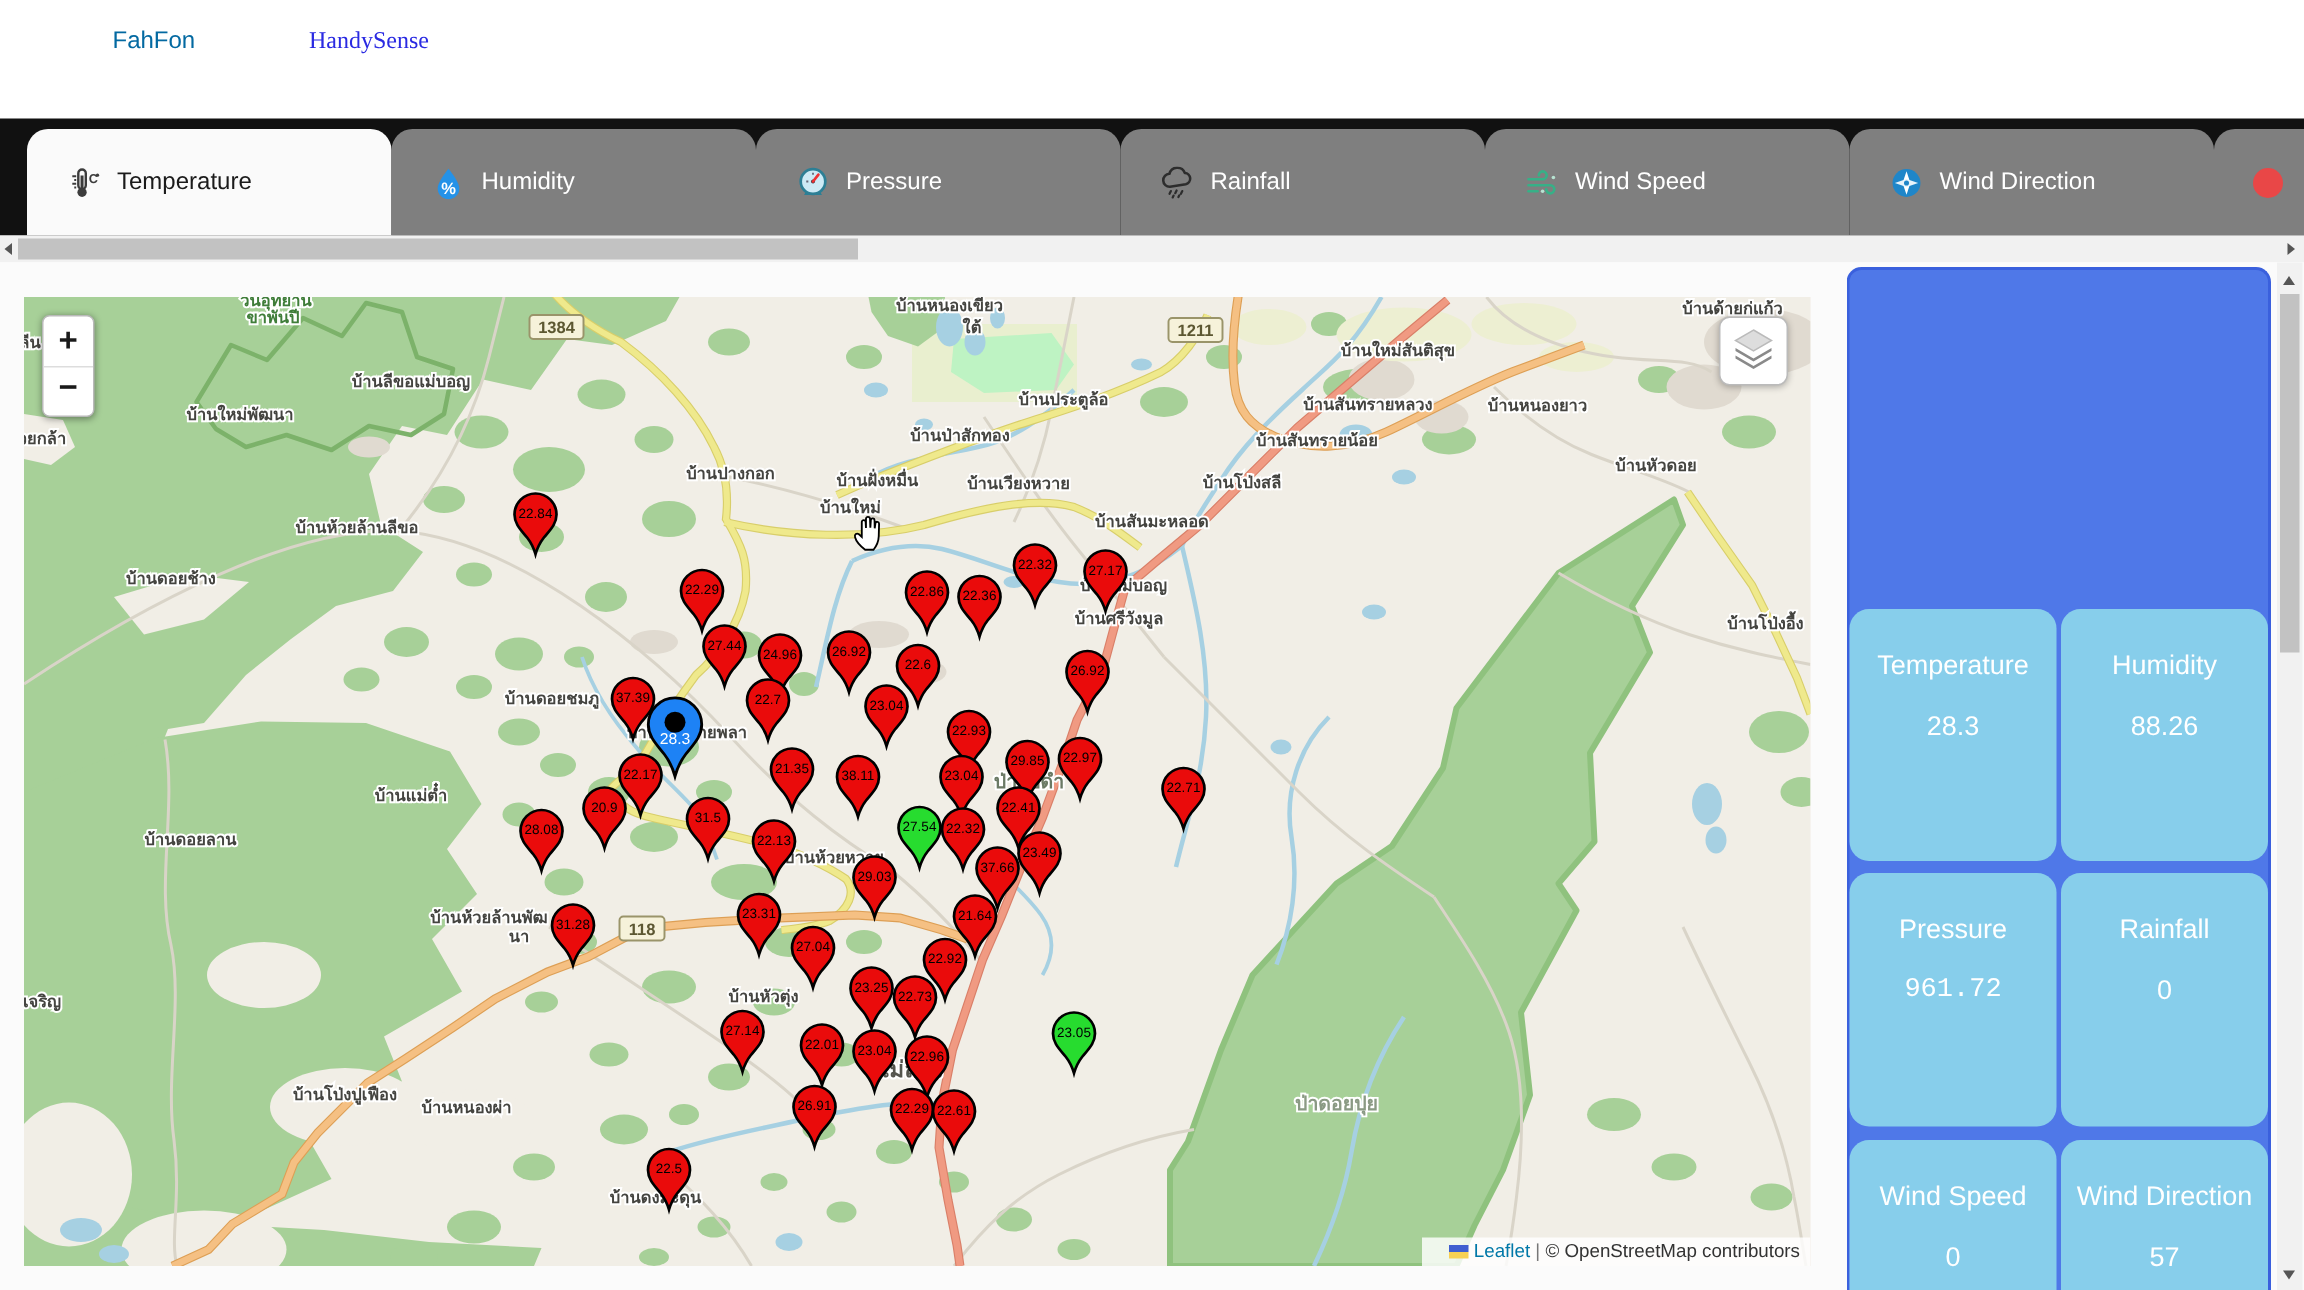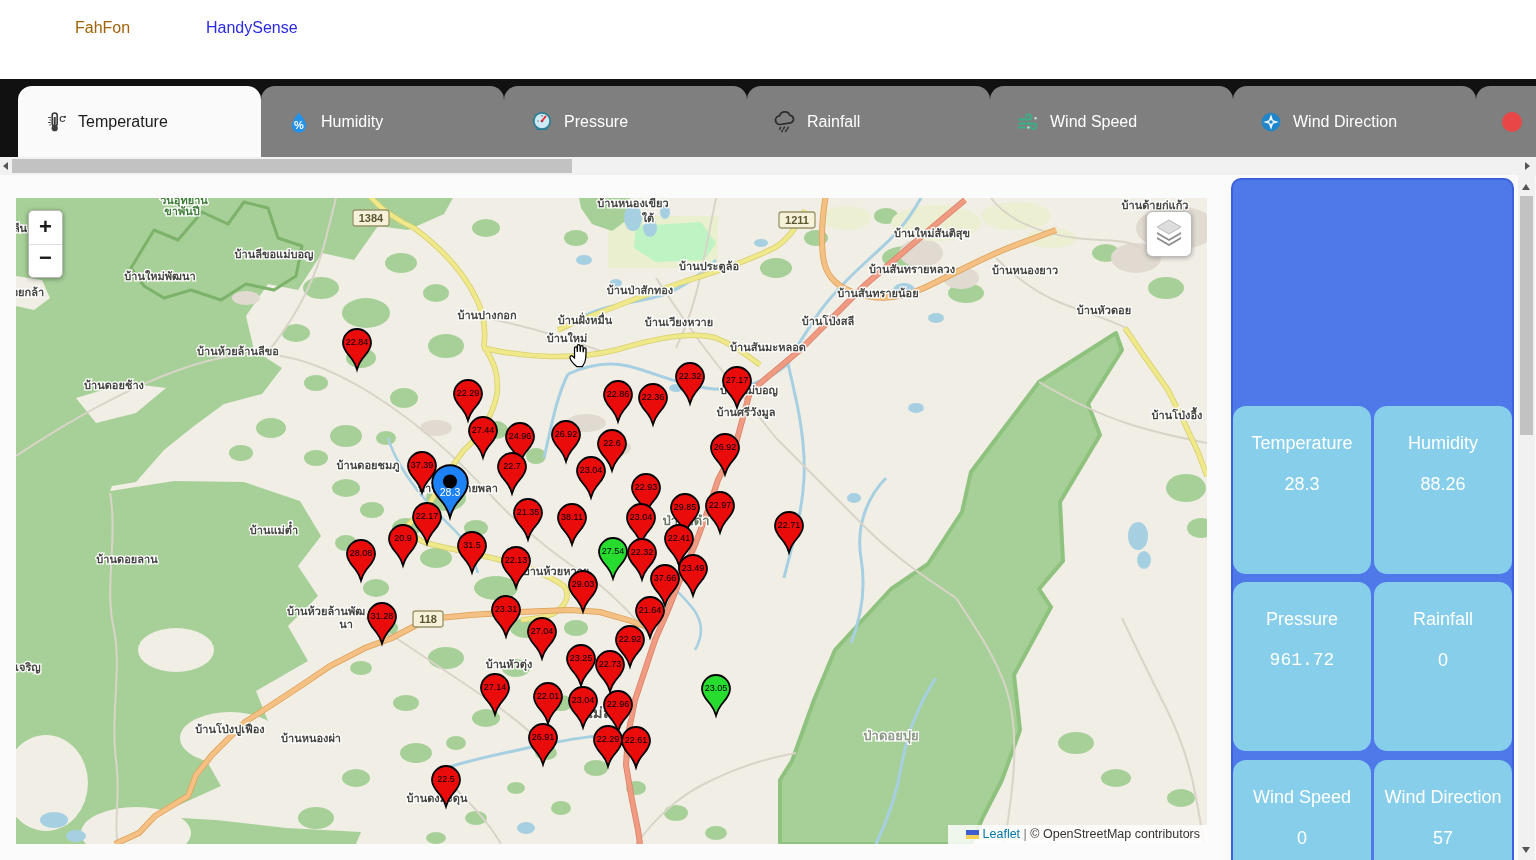--- a/index.html
+++ b/index.html
@@ -34,22 +34,22 @@
 #sidebar{left:1231px;top:178px;width:283px;height:682px;background:#4f78e8;
  border:2px solid #3a60dd;border-bottom:none;border-radius:10px 10px 0 0;box-sizing:border-box;}
 .card{position:absolute;background:#87ceeb;border-radius:13px;color:#fff;}
 .card .cl{position:absolute;width:100%;text-align:center;font-size:18px;}
 
 #vsb{left:1518px;top:175px;width:17px;height:685px;background:#f1f1f1;}
 #vsb .thumb{position:absolute;left:2px;top:21px;width:13px;height:239px;background:#c2c2c2;}
 </style></head>
 <body>
 <div class="abs" id="hdr">
-  <a class="abs" href="#" style="left:75px;top:19px;color:#a16207;">FahFon</a>
-  <a class="abs" href="#" style="left:206px;top:19px;color:#2a2ae2;">HandySense</a>
+  <a class="abs" href="#" style="left:75px;top:19px;color:#0369a1;">FahFon</a>
+  <a class="abs" href="#" style="left:206px;top:19px;color:#2a2ae2;font-family:Liberation Serif, serif;">HandySense</a>
 </div>
 <div class="abs" id="tabbar">
 <div class="tab active" style="left:18px;">
       <span class="ico"><svg viewBox="0 0 22 22" width="22" height="22">
 <g stroke="#3c3c3c" stroke-width="1.6" fill="none">
 <rect x="7.2" y="2" width="5" height="13" rx="2.5"></rect>
 <circle cx="9.7" cy="17.2" r="3.1" fill="#3c3c3c" stroke="none"></circle>
 <path d="M9.7 6 v9" stroke="#3c3c3c" stroke-width="2"></path>
 </g>
 <g stroke="#3c3c3c" stroke-width="1.2">

